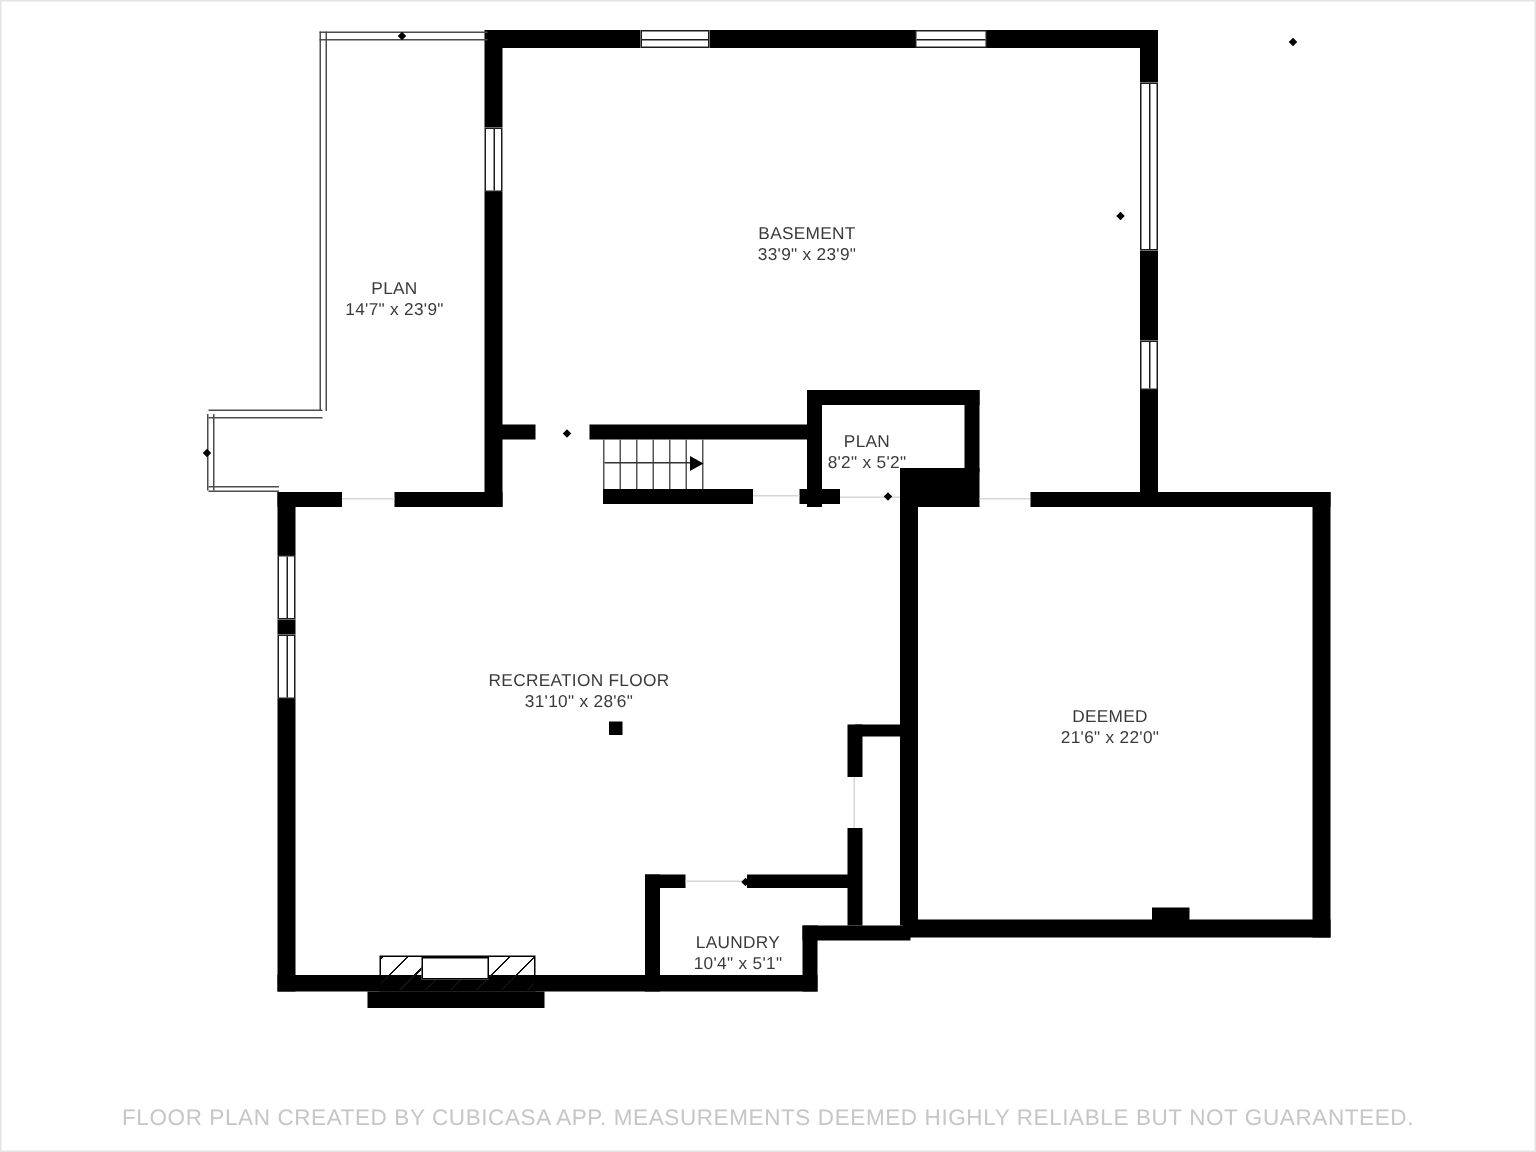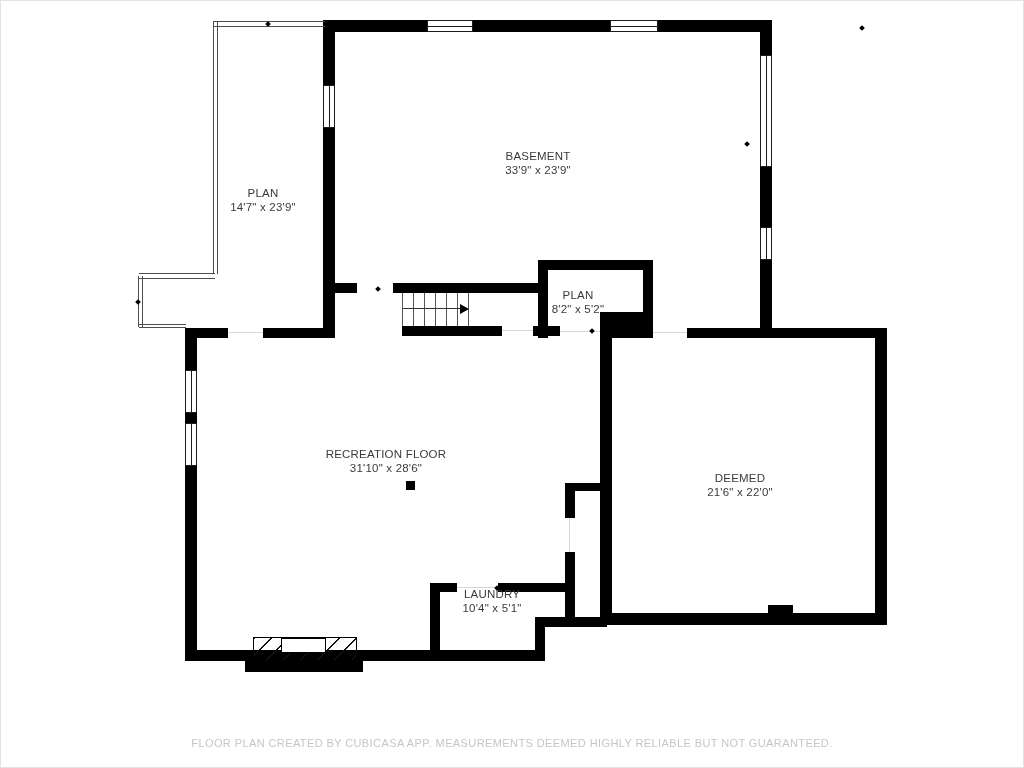--- a/index.html
+++ b/index.html
@@ -16,21 +16,21 @@
   .thin{position:absolute;background:#8a8a8a;}
   .faint{position:absolute;background:#d7d7d7;}
   .tick{position:absolute;width:4px;height:4px;background:#000;transform:rotate(45deg);}
   .tread{position:absolute;width:1px;background:#555;top:293px;height:33px;}
   .label{
     position:absolute;transform:translateX(-50%);text-align:center;
     color:#3a3a3a;font-size:11.5px;line-height:14px;white-space:nowrap;letter-spacing:.2px;
   }
   .footer{
     position:absolute;left:0;right:0;top:737px;text-align:center;
-    color:#c6c6c6;font-size:11px;letter-spacing:.4px;
+    color:#c6c6c6;font-size:15px;letter-spacing:.4px;
   }
   .fp-hatch{
     position:absolute;left:253px;top:637px;width:104px;height:24px;box-sizing:border-box;
     border:1px solid #000;
     background:repeating-linear-gradient(135deg,#111 0 1px,transparent 1px 12px);
   }
   .fp-inset{position:absolute;left:281px;top:638px;width:45px;height:15px;background:#fff;border:1px solid #000;box-sizing:border-box;}
   .arrowhead{
     position:absolute;left:460px;top:304px;width:0;height:0;
     border-left:9px solid #000;border-top:5px solid transparent;border-bottom:5px solid transparent;
@@ -153,20 +153,20 @@
     <div>8'2" x 5'2"</div>
   </div>
   <div class="label" style="left:386px;top:447px">
     <div>RECREATION FLOOR</div>
     <div>31'10" x 28'6"</div>
   </div>
   <div class="label" style="left:740px;top:471px">
     <div>DEEMED</div>
     <div>21'6" x 22'0"</div>
   </div>
-  <div class="label" style="left:492px;top:587px">
+  <div class="label" style="left:492px;top:622px">
     <div>LAUNDRY</div>
     <div>10'4" x 5'1"</div>
   </div>
 
   <div class="footer">FLOOR PLAN CREATED BY CUBICASA APP. MEASUREMENTS DEEMED HIGHLY RELIABLE BUT NOT GUARANTEED.</div>
 
 </div>
 
 </body></html>

